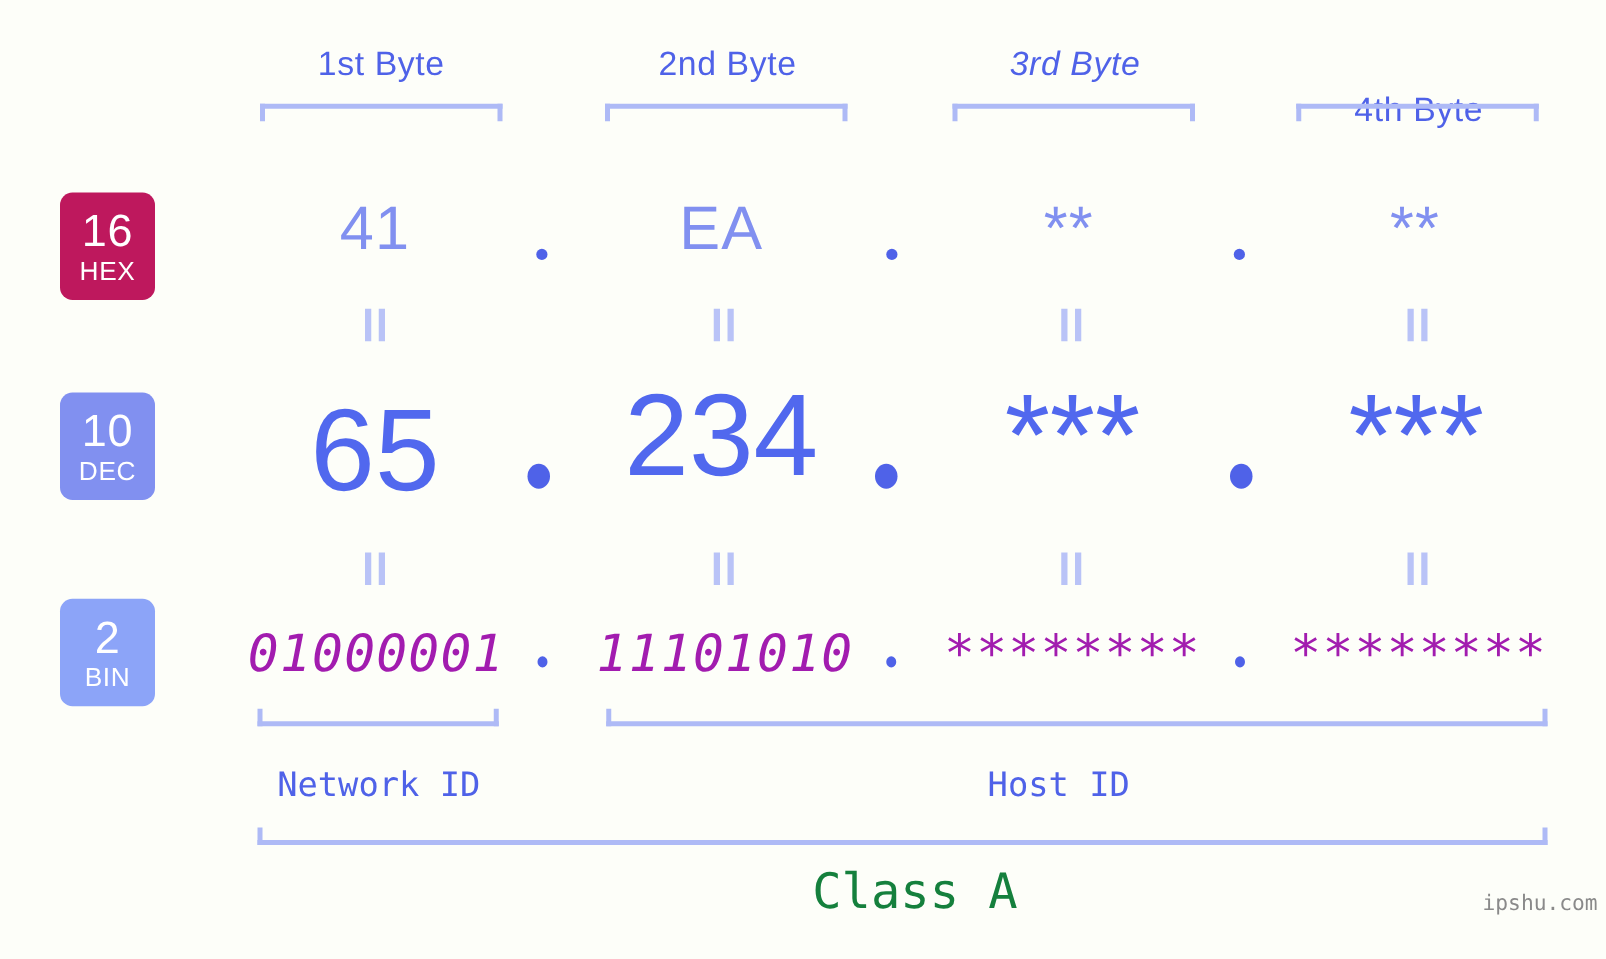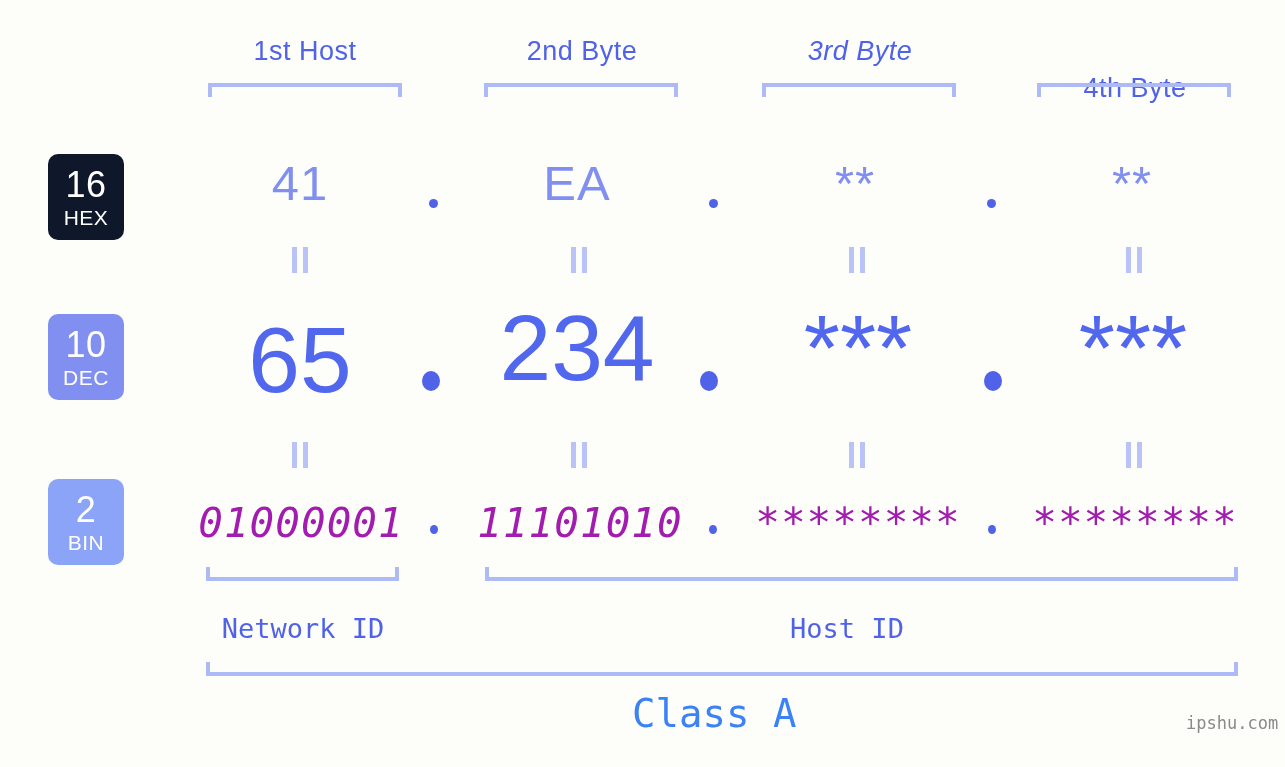--- a/index.html
+++ b/index.html
@@ -126,49 +126,50 @@
   .id-label {
     position: absolute;
     text-align: center;
     color: #4f62e8;
     font-size: 27px;
     font-family: "DejaVu Sans Mono", monospace;
     white-space: nowrap;
   }
   .class-label {
     position: absolute;
-    color: #3b82f6;
+    text-align: center;
+    color: #15803d;
     font-size: 39px;
     font-family: "DejaVu Sans Mono", monospace;
     white-space: nowrap;
   }
   .watermark {
     position: absolute;
     color: #8a8a8a;
     font-size: 17px;
     font-family: "DejaVu Sans Mono", monospace;
     white-space: nowrap;
   }
 </style>
 </head>
 <body>
 
 <div id="stage">
 
-  <div class="byte-header" style="left:205px; top:36px; width:200px;">1st Host</div>
+  <div class="byte-header" style="left:205px; top:36px; width:200px;">1st Byte</div>
   <div class="byte-header" style="left:482px; top:36px; width:200px;">2nd Byte</div>
   <div class="byte-header" style="left:760px; top:36px; width:200px;font-style:italic;">3rd Byte</div>
   <div class="byte-header" style="left:1035px; top:36px; width:200px;margin-top:37px;">4th Byte</div>
 
   <div class="bracket-down" style="left:208px; top:83px; width:194px;"></div>
   <div class="bracket-down" style="left:484px; top:83px; width:194px;"></div>
   <div class="bracket-down" style="left:762px; top:83px; width:194px;"></div>
   <div class="bracket-down" style="left:1037px; top:83px; width:194px;"></div>
 
-  <div class="badge" style="left:48px; top:154px; background:#0f172a;">
+  <div class="badge" style="left:48px; top:154px; background:#be185d;">
     <span class="num">16</span>
     <span class="lbl">HEX</span>
   </div>
 
   <div class="row-hex">
     <div class="val" style="left:205px; top:155px; width:190px;">41</div>
     <div class="dot dot-hex" style="left:429px; top:199px;"></div>
 
     <div class="val" style="left:482px; top:155px; width:190px;">EA</div>
     <div class="dot dot-hex" style="left:709px; top:199px;"></div>

